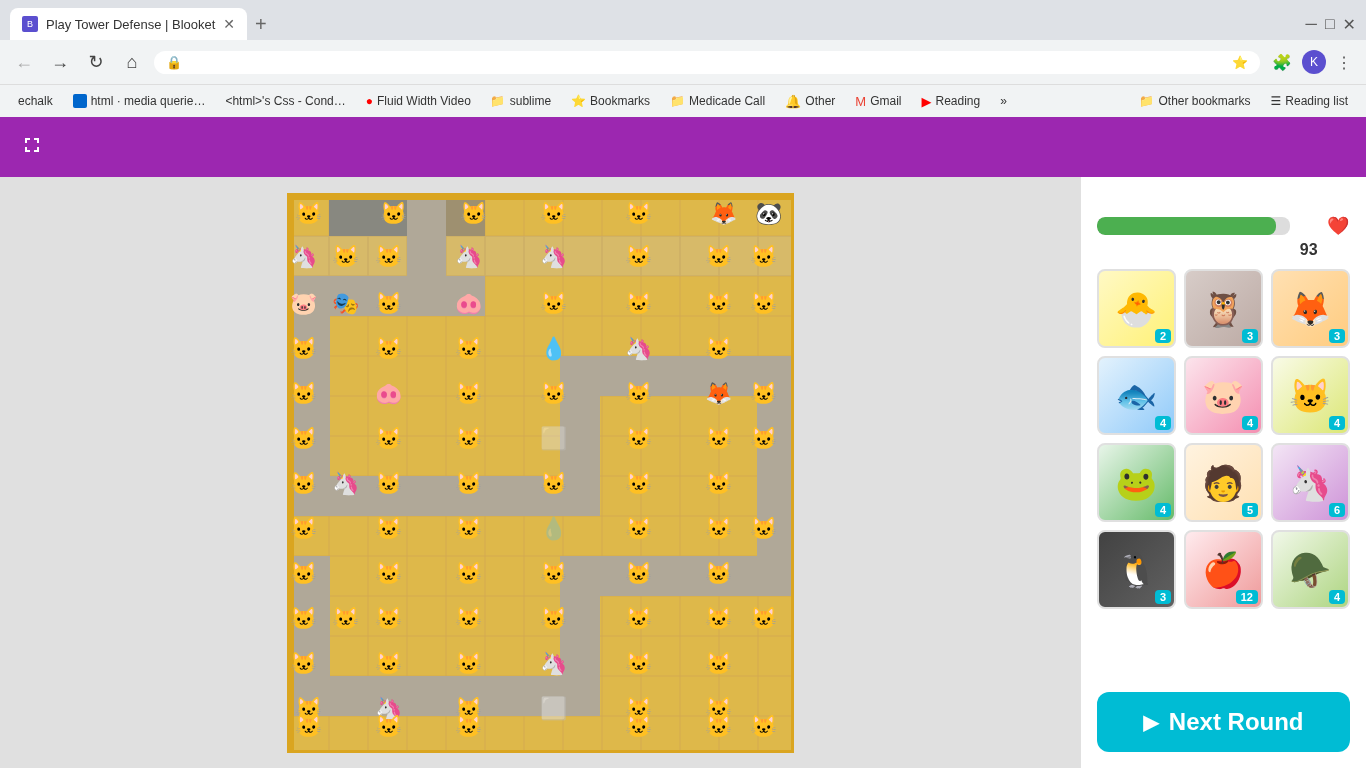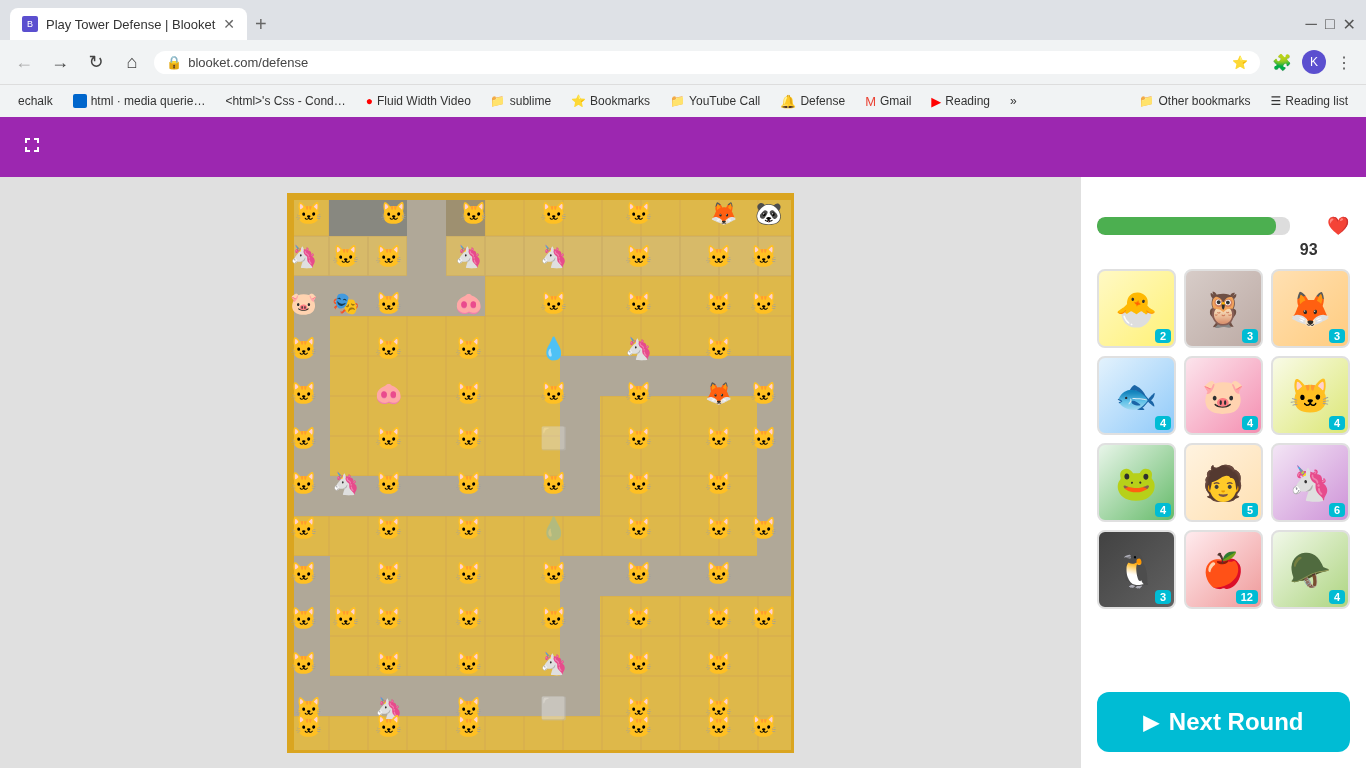--- a/index.html
+++ b/index.html
@@ -78,21 +78,20 @@
     </div>
   </div>
 
   <div class="browser-controls">
     <button class="browser-nav-btn disabled">←</button>
     <button class="browser-nav-btn">→</button>
     <button class="browser-nav-btn">↻</button>
     <button class="browser-nav-btn">⌂</button>
     <div class="address-bar">
       <span style="color:#555; font-size:13px;">🔒</span>
-      <span class="address-text">blooket.com/defense</span>
       <span style="color:#555; font-size:13px; margin-left:auto;">⭐</span>
     </div>
     <div class="browser-actions">
       <button class="browser-action-btn">🧩</button>
       <button class="browser-action-btn" style="background:#5b4fcf; border-radius:50%; width:24px; height:24px; color:white; font-size:12px; display:flex; align-items:center; justify-content:center;">K</button>
       <button class="browser-action-btn">⋮</button>
     </div>
   </div>
 
   <div class="bookmarks-bar">
@@ -113,25 +112,25 @@
     <div class="bookmark-item">
       <span>📁</span>
       <span>sublime</span>
     </div>
     <div class="bookmark-item">
       <span>⭐</span>
       <span>Bookmarks</span>
     </div>
     <div class="bookmark-item">
       <span>📁</span>
-      <span>YouTube Call</span>
+      <span>Medicade Call</span>
     </div>
     <div class="bookmark-item">
       <span style="color:#f90; font-size:13px;">🔔</span>
-      <span>Defense</span>
+      <span>Other</span>
     </div>
     <div class="bookmark-item">
       <span style="color:#ea4335; font-size:13px;">M</span>
       <span>Gmail</span>
     </div>
     <div class="bookmark-item">
       <span style="color:#ff0000; font-size:13px;">▶</span>
       <span>Reading</span>
     </div>
     <div class="bookmark-item">»</div>

